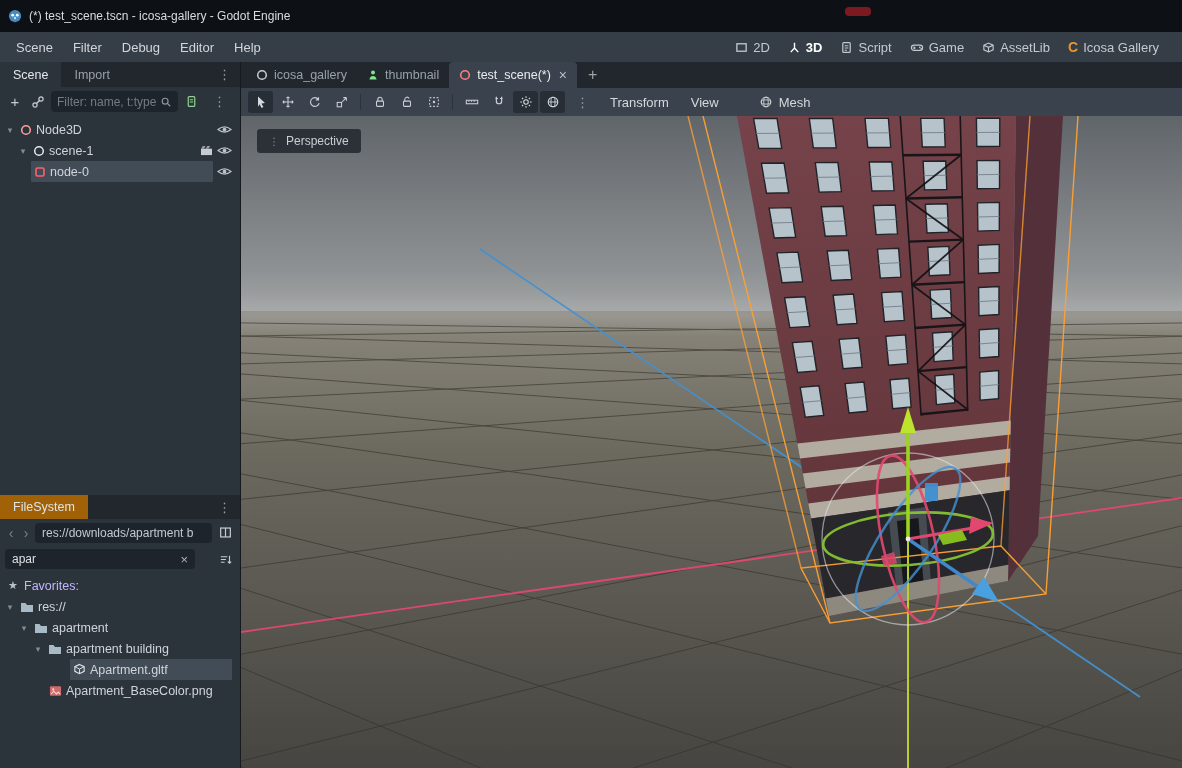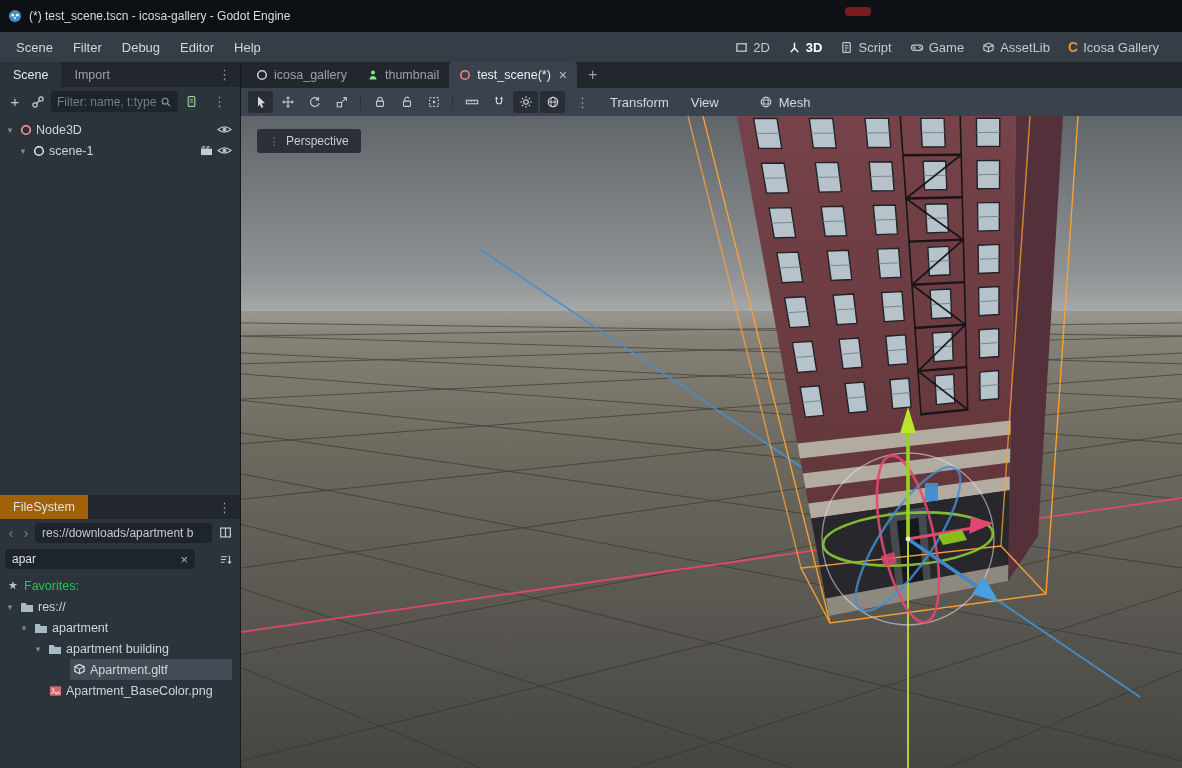--- a/index.html
+++ b/index.html
@@ -192,20 +192,32 @@
           <span class="sp"></span>
           <svg width="13" height="11" viewBox="0 0 14 12">
               <path d="M1 4h12v7H1z" fill="#c6ccd2"></path>
               <path d="M1 4l2-3h3L4 4Zm5 0 2-3h3l-2 3Z" fill="#9aa1a8"></path>
             </svg>
           <svg width="15" height="11" viewBox="0 0 16 11">
               <path d="M1 5.5Q8 0 15 5.5 8 11 1 5.5Z" fill="none" stroke="#bcc2c8" stroke-width="1.2"></path>
               <circle cx="8" cy="5.5" r="2" fill="#bcc2c8"></circle>
             </svg>
         </div>
+        <div class="t-row" style="padding-left:31px;">
+          <div class="sel-band">
+            <svg width="12" height="12" viewBox="0 0 12 12">
+                <rect x="2" y="2" width="8" height="8" rx="1.5" fill="none" stroke="#ff5f6e" stroke-width="1.6"></rect>
+              </svg>
+            <span class="lbl">node-0</span>
+          </div>
+          <svg width="15" height="11" viewBox="0 0 16 11">
+              <path d="M1 5.5Q8 0 15 5.5 8 11 1 5.5Z" fill="none" stroke="#bcc2c8" stroke-width="1.2"></path>
+              <circle cx="8" cy="5.5" r="2" fill="#bcc2c8"></circle>
+            </svg>
+        </div>
       </div>
 
       <div class="fs-header">
         <div class="htab">FileSystem</div>
         <div class="dots">⋮</div>
       </div>
 
       <div class="fs-nav">
         <span class="nav-arrow">‹</span>
         <span class="nav-arrow">›</span>
@@ -229,21 +241,21 @@
           <svg width="13" height="13" viewBox="0 0 14 14">
               <path d="M2 4h7M2 7h5.5M2 10h4" stroke="#c6ccd2" stroke-width="1.2"></path>
               <path d="M11.3 3v8M9.5 9.2l1.8 1.8 1.8-1.8" fill="none" stroke="#c6ccd2" stroke-width="1.2"></path>
             </svg>
         </div>
       </div>
 
       <div class="fs-tree">
         <div class="t-row" style="padding-left:6px;">
           <span style="color:#b9bfc6;font-size:11px;width:14px;text-align:center;">★</span>
-          <span class="lbl" style="color:#22c55e;">Favorites:</span>
+          <span class="lbl" style="color:#c4b5fd;">Favorites:</span>
         </div>
         <div class="t-row" style="padding-left:4px;">
           <span class="arrow">▾</span>
           <svg width="14" height="12" viewBox="0 0 14 12">
               <path d="M1 2h4.5L7 4h6v7H1Z" fill="#a9bac7"></path>
             </svg>
           <span class="lbl">res://</span>
         </div>
         <div class="t-row" style="padding-left:18px;">
           <span class="arrow">▾</span>

